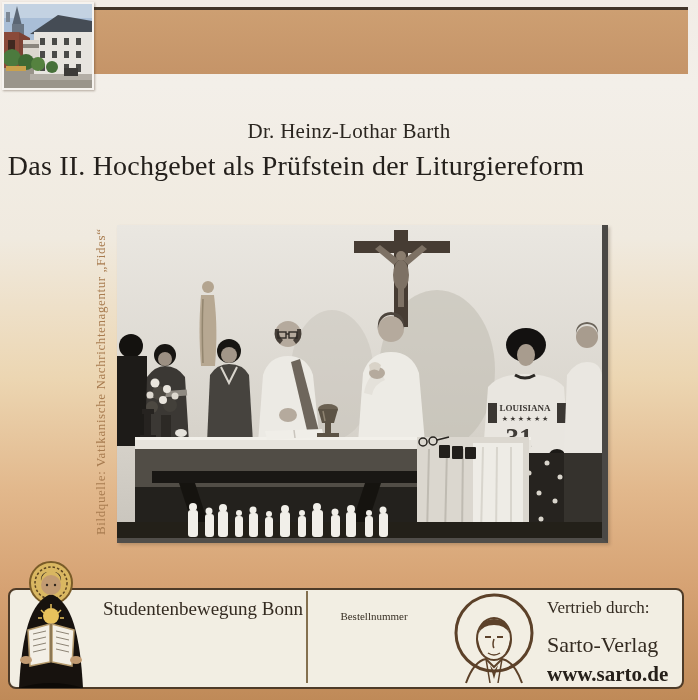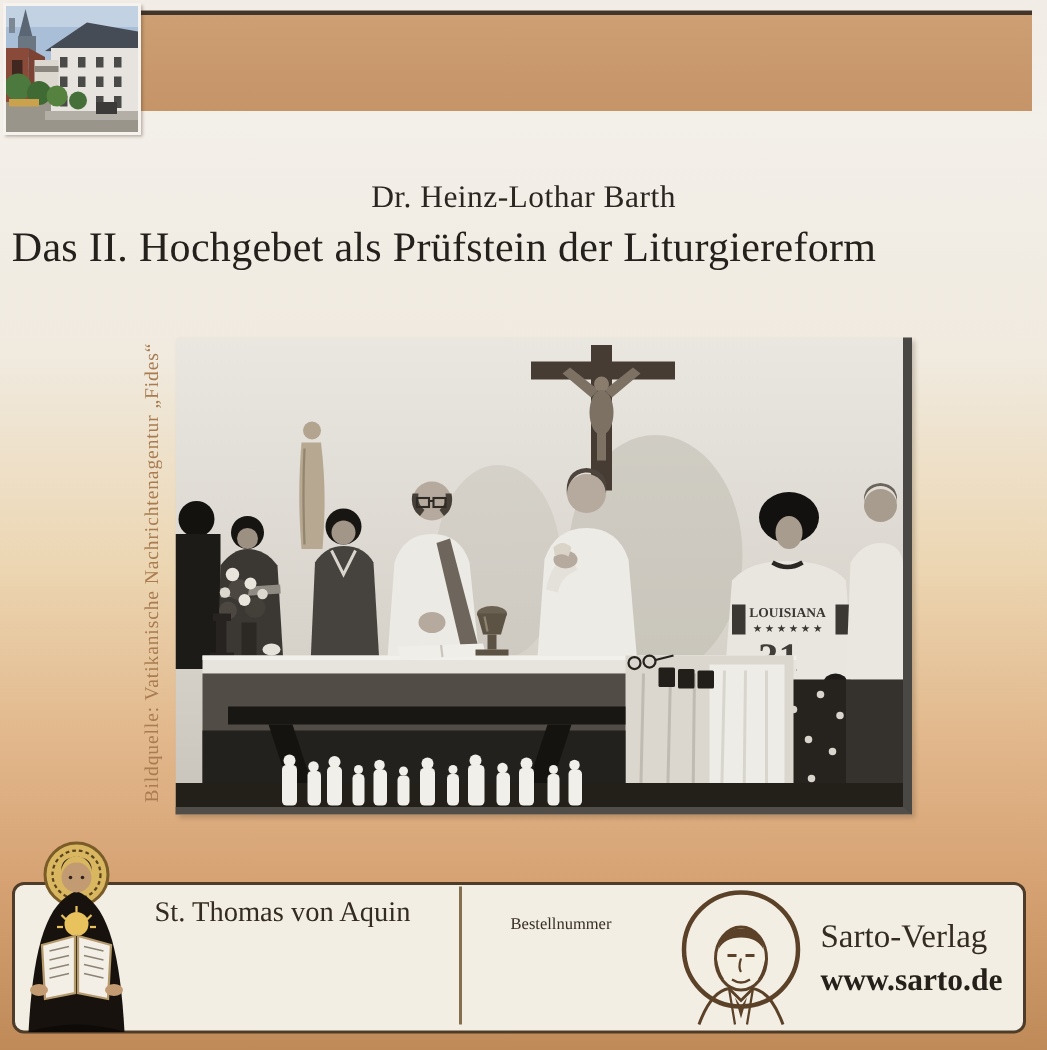--- a/index.html
+++ b/index.html
@@ -331,21 +331,21 @@
         <line x1="46" y1="77" x2="59" y2="80"></line>
         <line x1="46" y1="83" x2="59" y2="86"></line>
         <line x1="46" y1="89" x2="59" y2="92"></line>
     </g>
     <ellipse cx="16" cy="100" rx="6" ry="4" fill="#c29b72"></ellipse>
     <ellipse cx="66" cy="100" rx="6" ry="4" fill="#c29b72"></ellipse>
     <path d="M9,128 q32,-10 64,0 z" fill="#0d0a07"></path>
   </svg>
 
   <div class="org-block">
-    <div class="org-line">St. Thomas von Aquin</div>
+    <div class="org-line">Studentenbewegung Bonn</div>
   </div>
 
   <div class="divider"></div>
 
   <div class="order-block">
     <div class="order-label">Bestellnummer</div>
   </div>
 
   <svg class="pius" viewBox="0 0 96 94">
     <circle cx="48" cy="42" r="38" fill="none" stroke="#5c4129" stroke-width="3"></circle>
@@ -354,17 +354,18 @@
     <path d="M31,48 q2,10 5,14 M65,48 q-2,10 -5,14" stroke="#5c4129" stroke-width="1.5" fill="none"></path>
     <line x1="39" y1="46" x2="45" y2="46" stroke="#5c4129" stroke-width="2"></line>
     <line x1="51" y1="46" x2="57" y2="46" stroke="#5c4129" stroke-width="2"></line>
     <path d="M48,48 q-2,6 0,9 M42,62 q6,4 12,0" stroke="#5c4129" stroke-width="1.5" fill="none"></path>
     <path d="M20,92 Q28,70 40,68 L48,76 L56,68 Q68,70 76,92" fill="none" stroke="#5c4129" stroke-width="2"></path>
     <path d="M40,68 L44,92 M56,68 L52,92" stroke="#5c4129" stroke-width="1.5" fill="none"></path>
     <path d="M44,74 l4,6 l4,-6 l-4,14 z" fill="#5c4129"></path>
   </svg>
 
   <div class="dist-block">
+    <div class="dist-label">Vertrieb durch:</div>
     <div class="dist-name">Sarto-Verlag</div>
     <div class="dist-url">www.sarto.de</div>
   </div>
 
 </div>
 
 </body></html>

